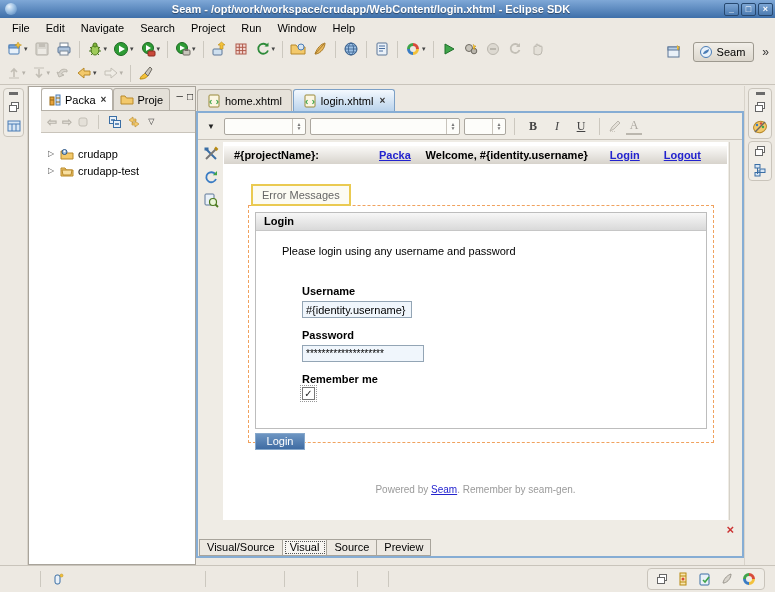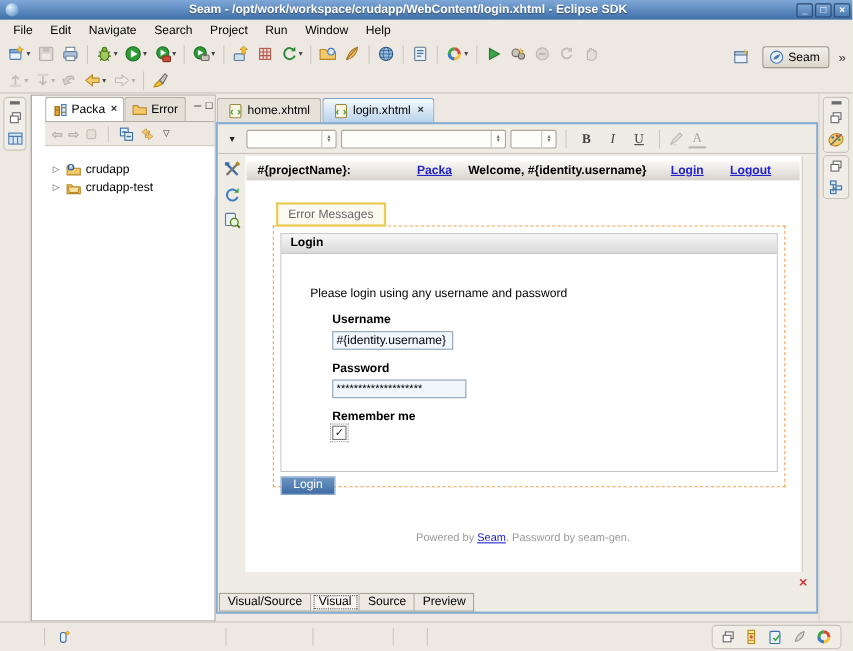--- a/index.html
+++ b/index.html
@@ -365,21 +365,21 @@
             <rect x="8" y="2" width="4" height="10" fill="#D8E6F4" stroke="#4A7CB5"></rect>
             <path d="M2 7 h4 M8 5 h4 M8 9 h4" stroke="#9A6A14"></path>
           </svg>
         <span>Packa</span>
         <span class="etab-close">×</span>
       </span>
       <span class="ptab">
         <svg class="i14" viewBox="0 0 14 14">
             <path d="M1 3 h4 l1.5 2 H13 v6 H1z" fill="#F3C96B" stroke="#B8892A"></path>
           </svg>
-        <span>Error</span>
+        <span>Proje</span>
       </span>
       <span class="pkg-minmax">
         <span style="font-size:9px;font-weight:bold;">─</span>
         <span style="font-size:10px;font-weight:bold;">□</span>
       </span>
     </div>
     <div class="pkg-toolbar">
       <span class="gray-arr">⇦</span>
       <span class="gray-arr">⇨</span>
       <svg class="i12" viewBox="0 0 12 12">
@@ -498,34 +498,34 @@
           <span class="lnk" style="margin-left:22px;">Login</span>
           <span class="lnk" style="margin-left:24px;">Logout</span>
         </div>
 
         <div class="err-label">Error Messages</div>
 
         <div class="dashedbox">
           <div class="panel">
             <div class="panel-h">Login</div>
             <div class="panel-b">
-              <div class="abs" style="left:26px; top:30px;">Please login using any username and password</div>
+              <div class="abs" style="left:26px; top:14px;">Please login using any username and password</div>
               <div class="fldlabel" style="top:54px;">Username</div>
               <input class="field" style="top: 70px; width: 110px;" value="#{identity.username}">
               <div class="fldlabel" style="top:98px;">Password</div>
               <input class="field" style="top: 114px; width: 122px; font-size: 10px;" value="********************">
               <div class="fldlabel" style="top:142px;">Remember me</div>
               <div class="checkbox">✓</div>
             </div>
           </div>
           <div class="loginbtn">Login</div>
         </div>
 
         <div class="pg-footer">
-          <span>Powered by </span><span class="lnk">Seam</span><span>. Password by seam-gen.</span>
+          <span>Powered by </span><span class="lnk">Seam</span><span>. Remember by seam-gen.</span>
         </div>
       </div>
       <div class="vscroll"></div>
 
       <div class="ebottom">
         <span class="red-x">×</span>
         <div class="btabs">
           <span class="btab">Visual/Source</span>
           <span class="btab sel">Visual</span>
           <span class="btab">Source</span>

